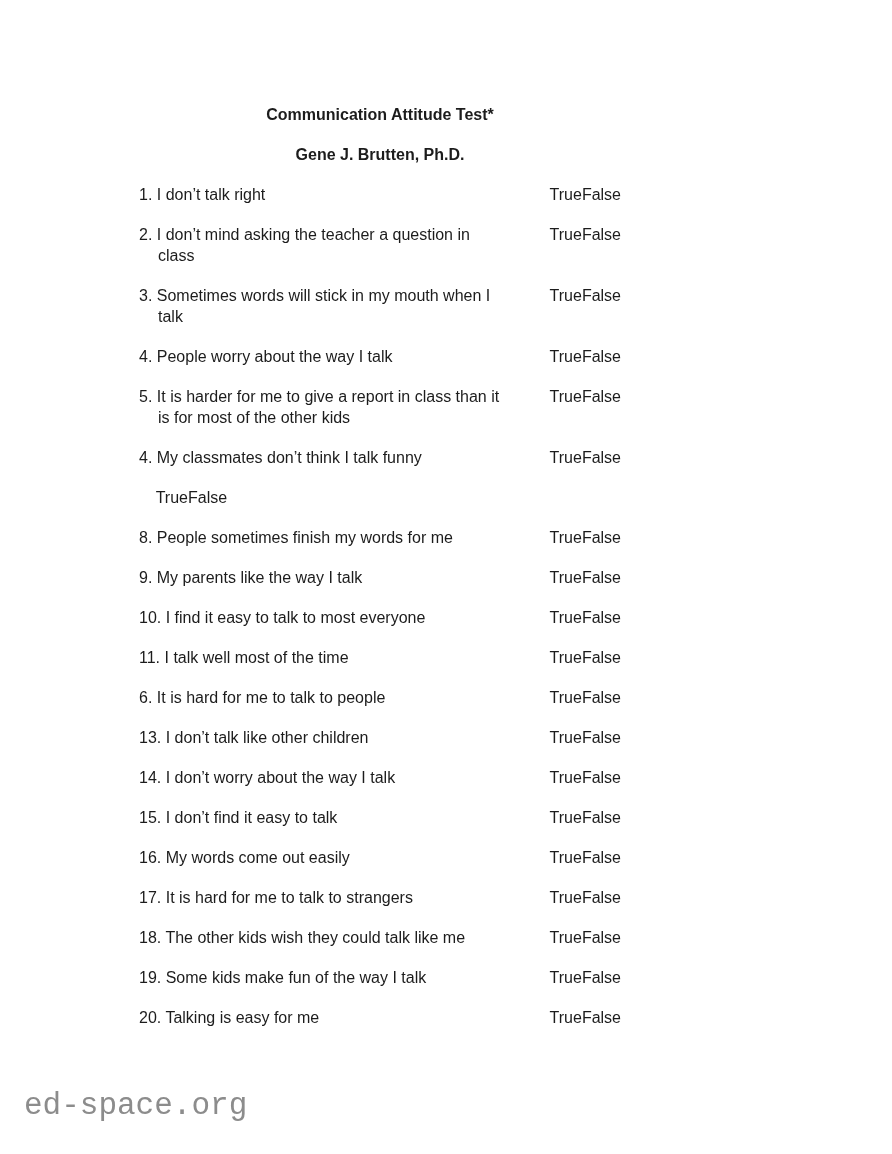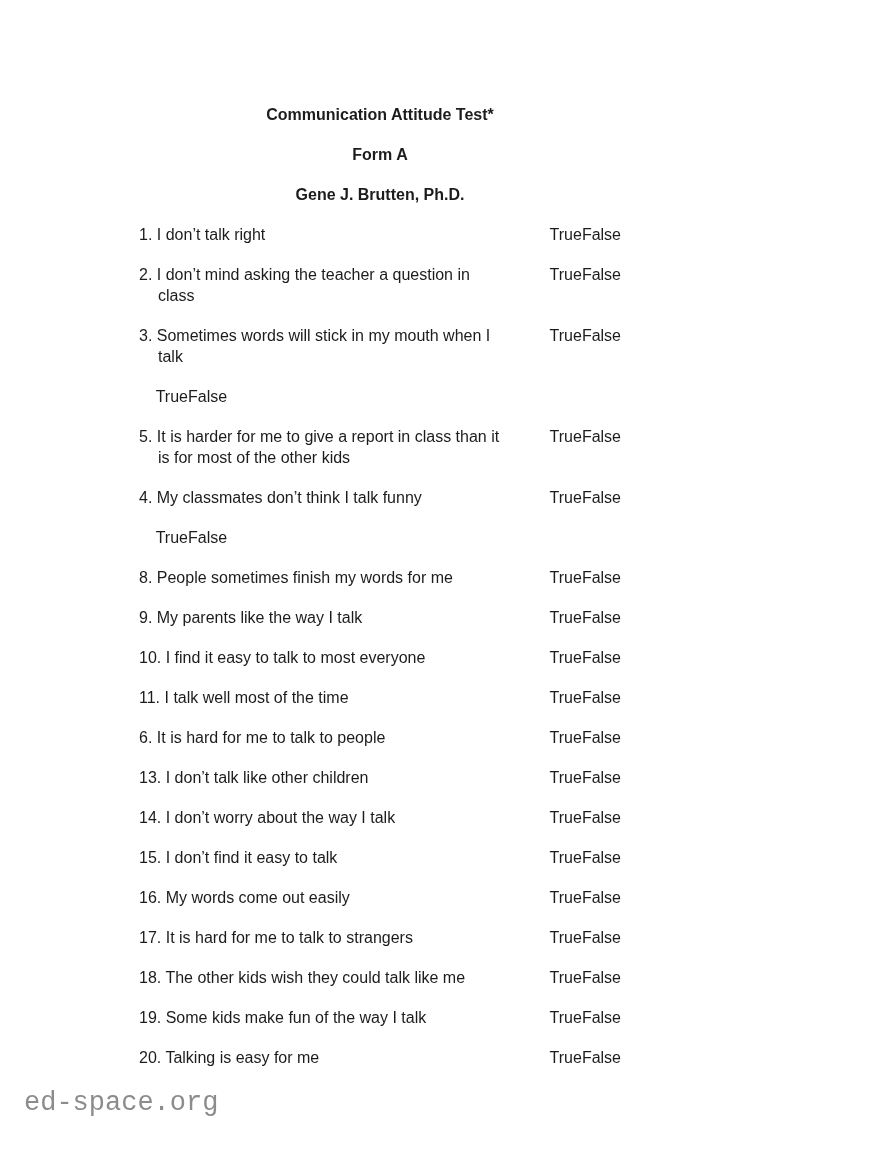--- a/index.html
+++ b/index.html
@@ -48,33 +48,32 @@
     white-space: nowrap;
     flex-shrink: 0;
     text-align: right;
   }
   .opt-true { width: 49px; }
   .watermark {
     position: absolute;
     left: 24px;
     top: 1087px;
     font-family: "Liberation Mono", "DejaVu Sans Mono", monospace;
-    font-size: 27px;
+    font-size: 31px;
     line-height: 1.2;
     color: #8c8c8c;
   }
 </style>
 </head>
 <body>
 
 <div class="page">
   <div class="content">
 
     <div class="heading">Communication Attitude Test*</div>
-    <div class="heading">Form A</div>
     <div class="heading">Gene J. Brutten, Ph.D.</div>
 
     <div class="items">
 
       <div class="item-row">
         <span class="item-q">1. I don’t talk right</span>
         <span class="opt opt-true">True</span>
         <span class="opt opt-false">False</span>
       </div>
 
@@ -84,20 +83,21 @@
         <span class="opt opt-false">False</span>
       </div>
 
       <div class="item-row">
         <span class="item-q">3. Sometimes words will stick in my mouth when I talk</span>
         <span class="opt opt-true">True</span>
         <span class="opt opt-false">False</span>
       </div>
 
       <div class="item-row">
+        <span class="item-q">4. People worry about the way I talk</span>
         <span class="opt opt-true">True</span>
         <span class="opt opt-false">False</span>
       </div>
 
       <div class="item-row">
         <span class="item-q">5. It is harder for me to give a report in class than it is for most of the other kids</span>
         <span class="opt opt-true">True</span>
         <span class="opt opt-false">False</span>
       </div>
 

